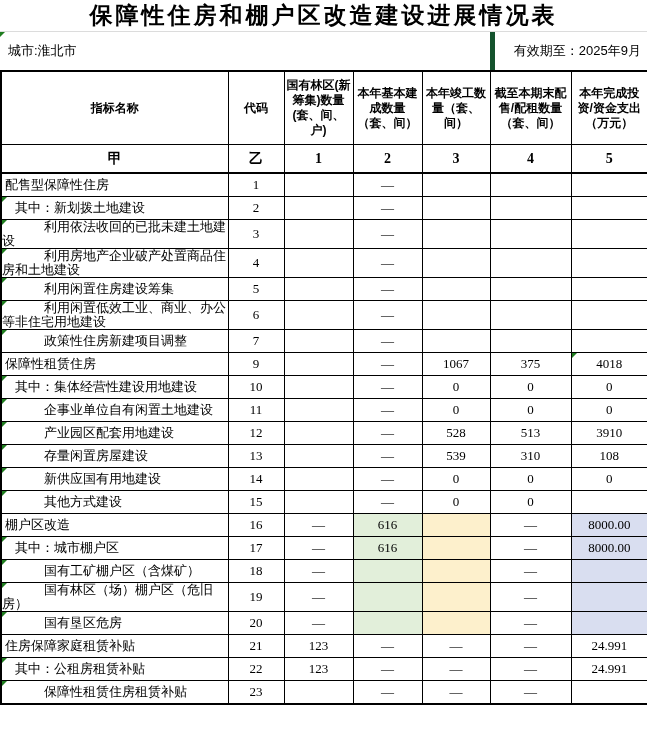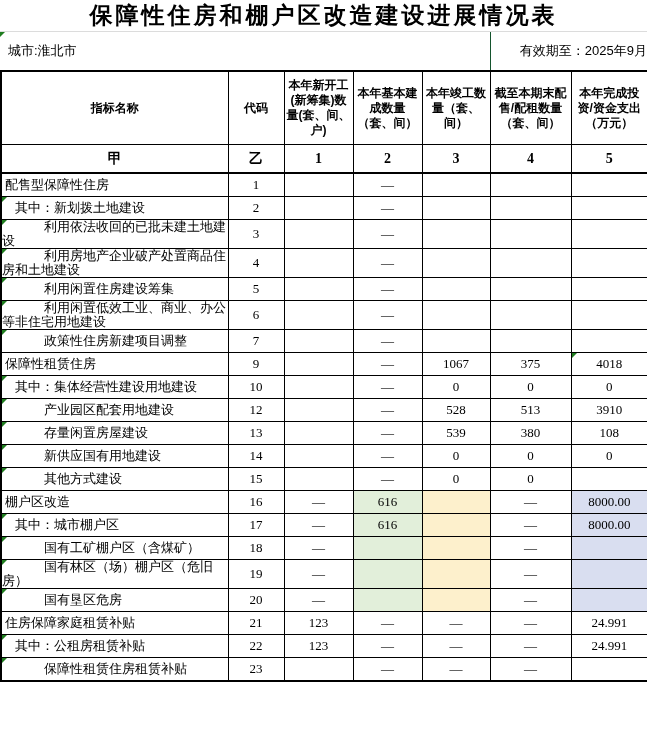--- a/index.html
+++ b/index.html
@@ -10,22 +10,22 @@
   }
   .title-row {
     height:32px; display:flex; align-items:center; justify-content:center;
     font-weight:bold; font-size:23px; letter-spacing:3px;
     border-bottom:1px solid #dcdcdc; box-sizing:border-box;
     white-space:nowrap;
   }
   .meta-row { height:38px; display:flex; box-sizing:border-box; font-size:13px; }
   .city-cell { flex:1; display:flex; align-items:center; padding-left:8px; position:relative; }
   .validity-cell {
-    width:157px; box-sizing:border-box; border-left:1px solid #14532d;
-    display:flex; align-items:center; justify-content:flex-end; 
+    width:157px; box-sizing:border-box; border-left:5px solid #14532d;
+    display:flex; align-items:center; justify-content:flex-end; padding-right:6px;
   }
   table.report {
     width:647px; border-collapse:collapse; table-layout:fixed;
     border:2px solid #000;
   }
   table.report th, table.report td { border:1px solid #000; overflow:hidden; padding:0; }
   thead th.main-h {
     height:70px; font-size:12px; line-height:15px; font-weight:bold;
     padding:1px 2px; text-align:center; vertical-align:middle;
   }
@@ -68,21 +68,21 @@
         <col style="width:69px">
       <col style="width:69px">
         <col style="width:68px">
         <col style="width:81px">
         <col style="width:77px">
     </colgroup>
     <thead>
       <tr>
         <th class="main-h">指标名称</th>
         <th class="main-h">代码</th>
-        <th class="main-h">本年新开工(新筹集)数量(套、间、户)</th>
+        <th class="main-h">国有林区(新筹集)数量(套、间、户)</th>
         <th class="main-h">本年基本建成数量（套、间）</th>
         <th class="main-h">本年竣工数量（套、间）</th>
         <th class="main-h">截至本期末配售/配租数量（套、间）</th>
         <th class="main-h">本年完成投资/资金支出（万元）</th>
       </tr>
       <tr class="sub-h">
         <td>甲</td>
         <td>乙</td>
         <td>1</td>
         <td>2</td>
@@ -167,35 +167,44 @@
         <tr>
           <td class="label-cell indent-1 marker">其中：集体经营性建设用地建设</td>
           <td class="code-cell">10</td>
           <td class="value-cell"></td>
           <td class="value-cell">—</td>
           <td class="value-cell">0</td>
           <td class="value-cell">0</td>
           <td class="value-cell">0</td>
         </tr>
         <tr>
+          <td class="label-cell indent-2 marker">企事业单位自有闲置土地建设</td>
+          <td class="code-cell">11</td>
+          <td class="value-cell"></td>
+          <td class="value-cell">—</td>
+          <td class="value-cell">0</td>
+          <td class="value-cell">0</td>
+          <td class="value-cell">0</td>
+        </tr>
+        <tr>
           <td class="label-cell indent-2 marker">产业园区配套用地建设</td>
           <td class="code-cell">12</td>
           <td class="value-cell"></td>
           <td class="value-cell">—</td>
           <td class="value-cell">528</td>
           <td class="value-cell">513</td>
           <td class="value-cell">3910</td>
         </tr>
         <tr>
           <td class="label-cell indent-2 marker">存量闲置房屋建设</td>
           <td class="code-cell">13</td>
           <td class="value-cell"></td>
           <td class="value-cell">—</td>
           <td class="value-cell">539</td>
-          <td class="value-cell">380</td>
+          <td class="value-cell">310</td>
           <td class="value-cell">108</td>
         </tr>
         <tr>
           <td class="label-cell indent-2 marker">新供应国有用地建设</td>
           <td class="code-cell">14</td>
           <td class="value-cell"></td>
           <td class="value-cell">—</td>
           <td class="value-cell">0</td>
           <td class="value-cell">0</td>
           <td class="value-cell">0</td>

